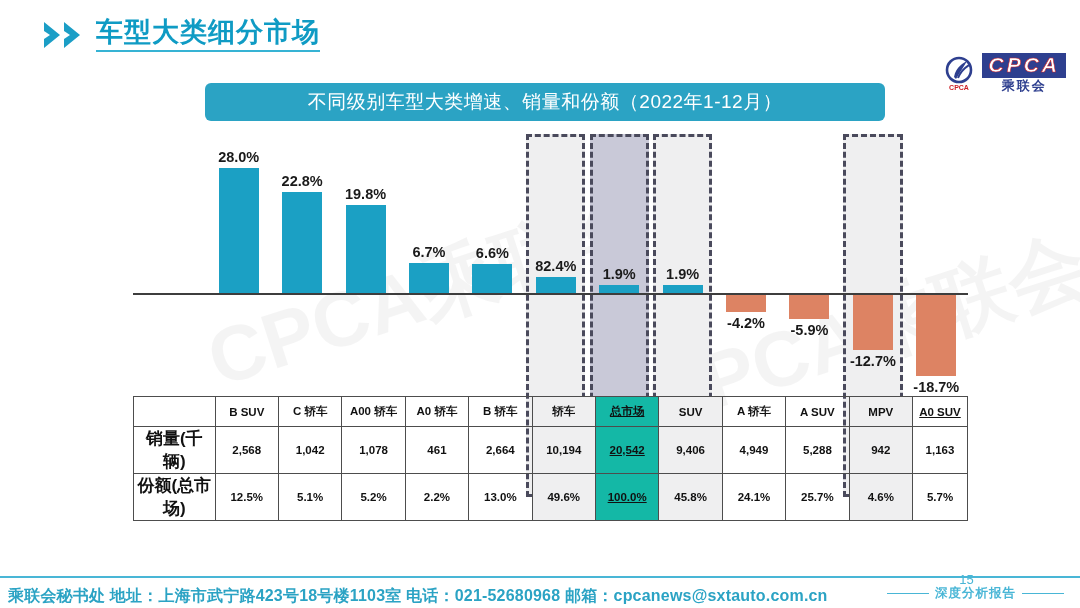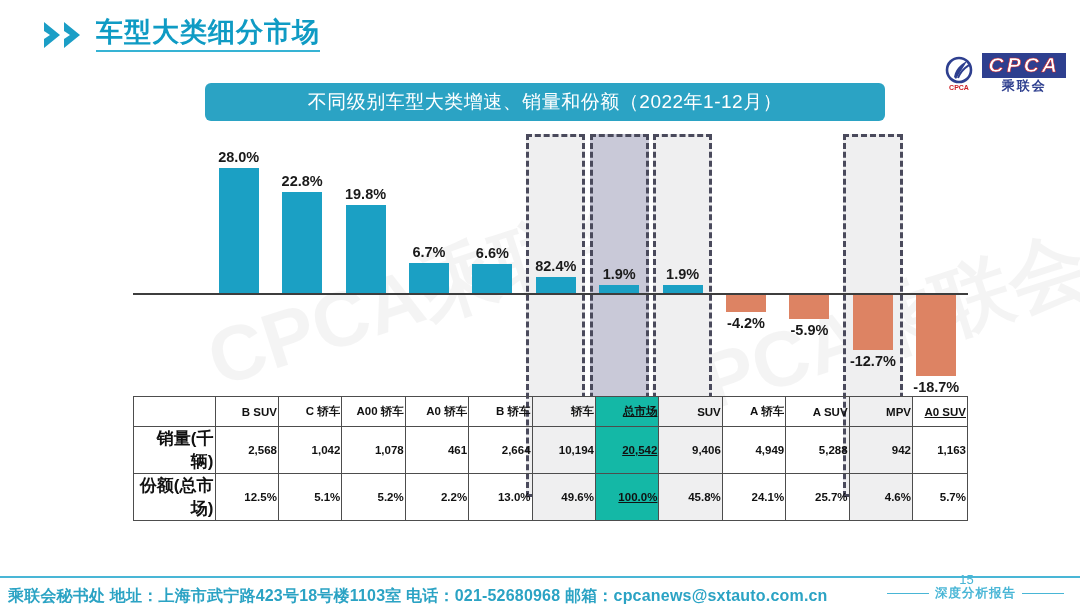--- a/index.html
+++ b/index.html
@@ -85,21 +85,21 @@
   }
 
   
   #data-table {
     position: absolute; left: 133px; top: 396px;
     width: 835px; border-collapse: collapse; table-layout: fixed;
     z-index: 6;
   }
   #data-table td, #data-table th {
     border: 1.2px solid #4d4d4d;
-    text-align: right; vertical-align: middle;
+    text-align: center; vertical-align: middle;
     font-size: 11.5px; font-weight: 700; color: #111;
     height: 30px; padding: 0 1px;
   }
   #data-table td.rowlabel {
     font-size: 17px; font-weight: 700; width: 74px;
   }
   #data-table th.corner { border: 1.2px solid #4d4d4d; }
   td.shade-light, th.shade-light { background: #efeff0; }
   td.shade-dark,  th.shade-dark  { background: #14b8a6; text-decoration: underline; }
 

